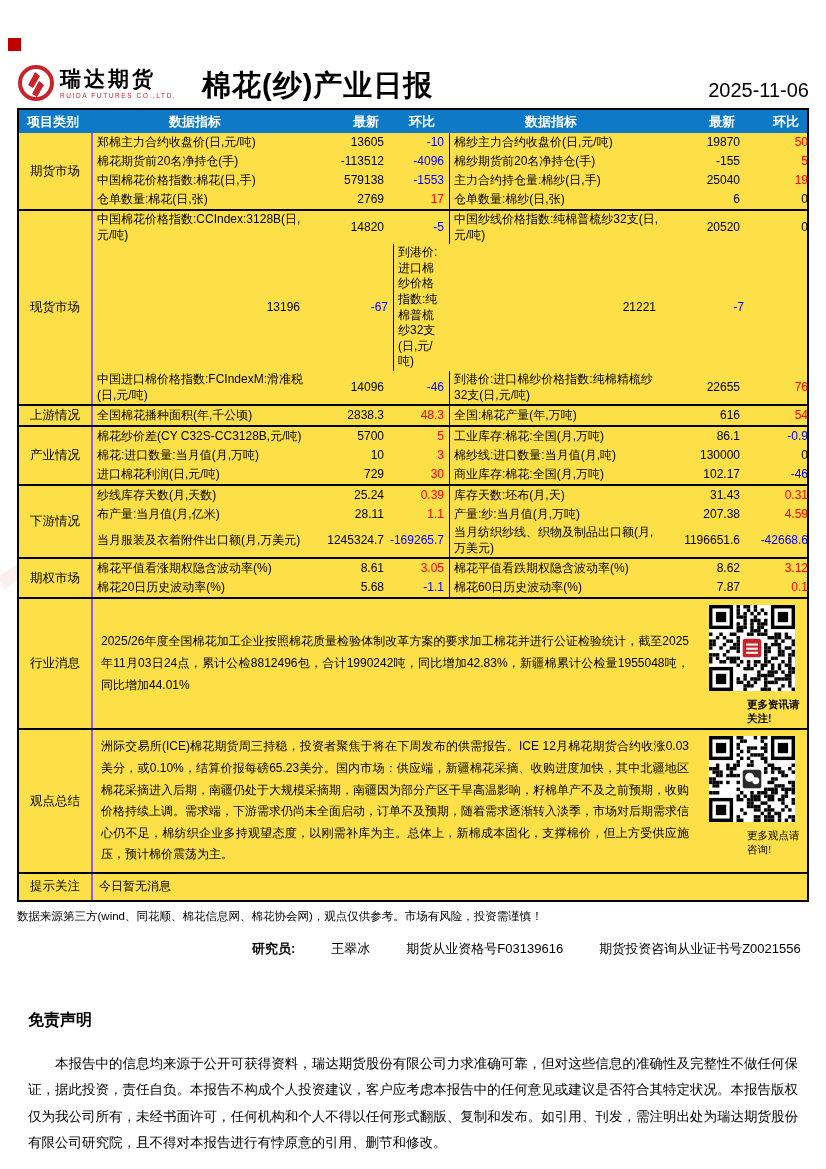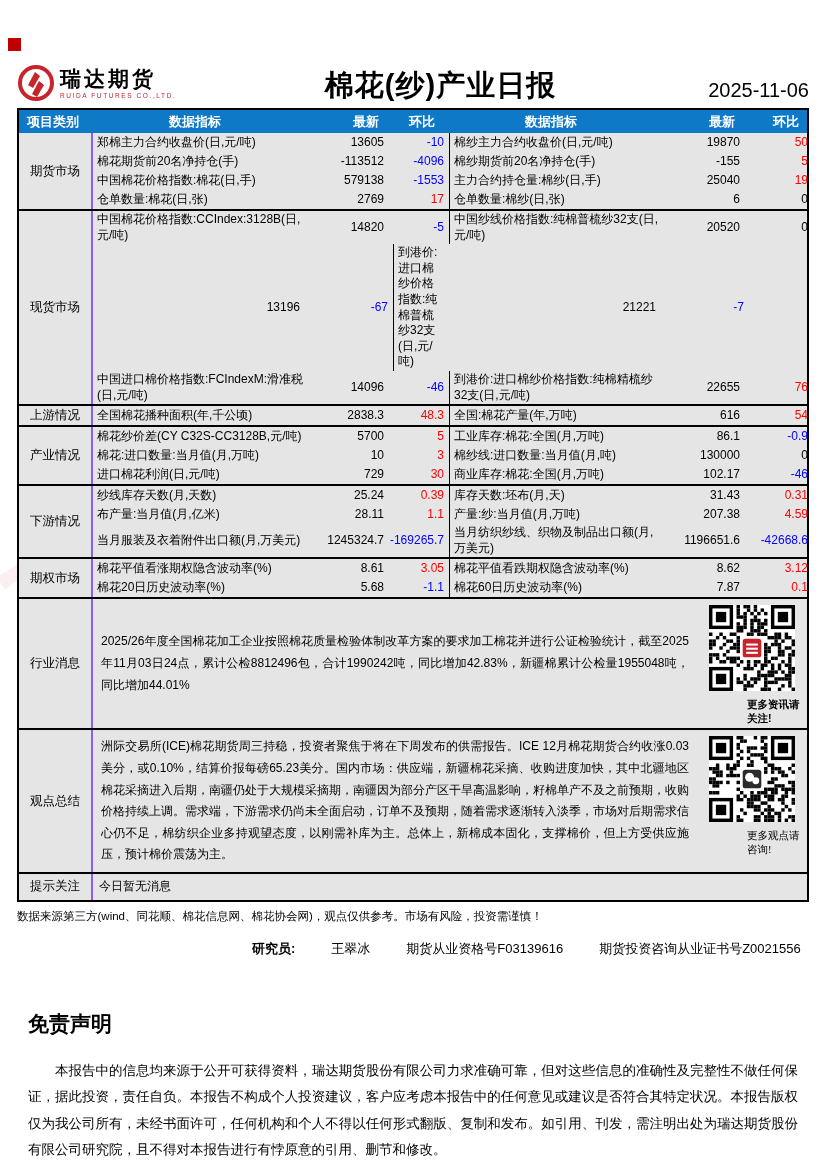--- a/index.html
+++ b/index.html
@@ -11,25 +11,25 @@
   .watermark{position:absolute;color:rgba(225,80,80,0.09);font-weight:bold;pointer-events:none;white-space:nowrap;z-index:0;}
   .wm1{left:40px;top:520px;font-size:180px;letter-spacing:26px;transform:rotate(-33deg);transform-origin:left center;}
   .content{position:relative;z-index:1;}
 
   
   .page-header{display:flex;align-items:flex-end;padding:64px 17px 4px 17px;}
   .logo-block{width:185px;display:flex;align-items:center;}
   .logo-text{margin-left:5px;}
   .logo-name{font-size:21px;font-weight:bold;letter-spacing:3px;line-height:1;}
   .logo-sub{font-size:6.5px;color:#c8242b;letter-spacing:1.6px;margin-top:3px;}
-  .page-title{flex:1;text-align:center;font-size:29px;font-weight:bold;letter-spacing:1px;line-height:1.1;}
+  .page-title{flex:1;font-size:29px;font-weight:bold;letter-spacing:1px;line-height:1.1;}
   .page-date{width:130px;text-align:right;font-size:20px;line-height:1.2;}
 
   
-  .report-table{margin:2px 17px 0 17px;border:2px solid #000;background:#e5e5e5;}
+  .report-table{margin:2px 17px 0 17px;border:2px solid #000;background:#fde047;}
   .head-row{display:grid;grid-template-columns:68px 216px 84px 56px 216px 84px 64px;
     background:#0e79c6;color:#fff;font-weight:bold;font-size:13px;height:23px;align-items:center;}
   .head-row .hc{padding:0 4px;}
   .hc.center{text-align:center;}
   .hc.right{text-align:right;padding-right:8px;}
   .section{display:flex;border-top:2px solid #000;}
   .section:first-of-type{border-top:none;}
   .cat{width:68px;flex:0 0 68px;display:flex;align-items:center;justify-content:center;
     font-size:12.5px;border-right:2px solid #8b5cf6;padding:0 2px;text-align:center;}
   .rows{flex:1;display:flex;flex-direction:column;justify-content:center;}
@@ -50,21 +50,21 @@
   .qr-caption{font-size:10.5px;margin-top:3px;font-weight:bold;margin-left:48px;}
   .summary-section .qr-caption{font-family:"Liberation Serif","DejaVu Serif",serif;font-weight:normal;}
   .notice-section .rows .trow-single{display:flex;align-items:center;font-size:12px;min-height:22px;padding:2px 6px;}
 
   
   .source-note{margin:7px 17px 0 17px;font-size:11.5px;}
   .researcher-line{margin:16px 0 0 252px;font-size:13px;display:flex;gap:36px;align-items:baseline;}
   .researcher-label{font-weight:bold;}
 
   .disclaimer{margin:52px 28px 0 28px;}
-  .disclaimer-title{font-size:21px;font-weight:bold;margin:0;}
+  .disclaimer-title{font-size:16px;font-weight:bold;margin:0;}
   .disclaimer-body{font-size:13.5px;line-height:1.95;text-align:justify;text-indent:2em;margin-top:20px;}
 </style>
 </head>
 <body>
 
 <div class="red-mark"></div>
 <div class="watermark wm1">瑞达期货</div>
 
 <div class="content">
 

